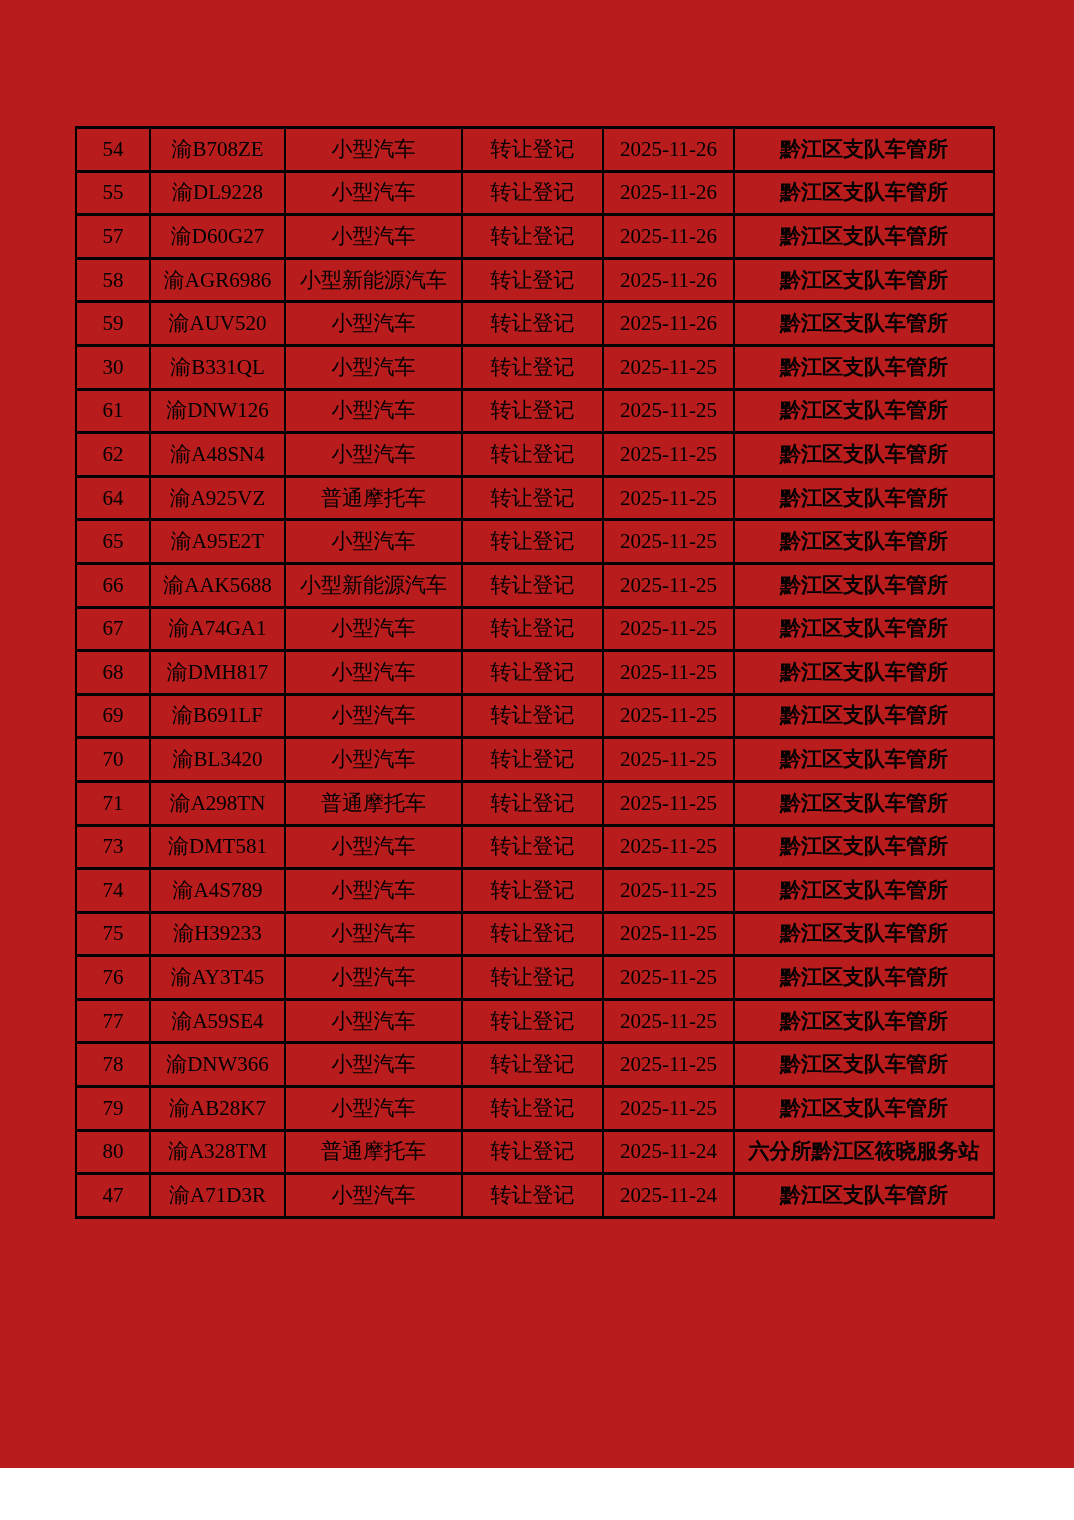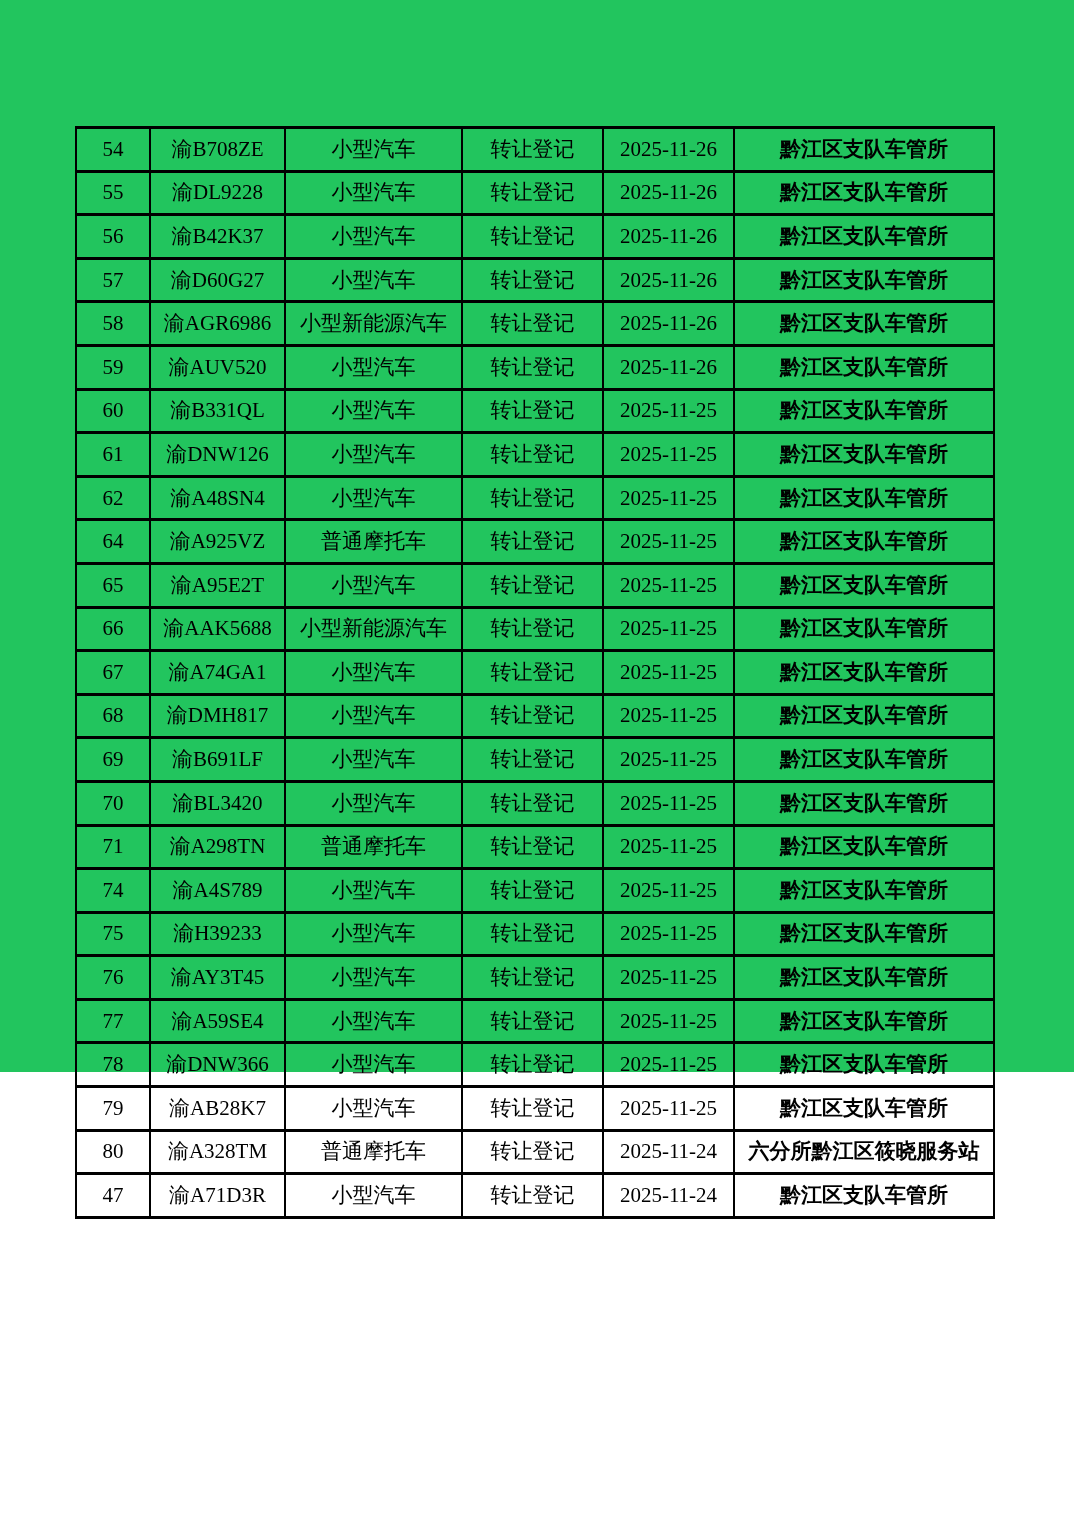--- a/index.html
+++ b/index.html
@@ -12,22 +12,22 @@
     height: 1520px;
     position: relative;
     font-family: "Liberation Serif", "DejaVu Serif", serif;
     color: #000000;
   }
   .page {
     position: absolute;
     left: 0;
     top: 0;
     width: 1074px;
-    height: 1072px;
-    background: #22c55e;
+    height: 1468px;
+    background: #b91c1c;
   }
   table.reg-table {
     position: absolute;
     left: 75px;
     top: 126px;
     width: 918px;
     border-collapse: collapse;
     table-layout: fixed;
   }
   table.reg-table td {
@@ -78,28 +78,20 @@
         </tr>
         <tr>
           <td class="cell-index">55</td>
           <td class="cell-plate">渝DL9228</td>
           <td class="cell-vehicle-type">小型汽车</td>
           <td class="cell-business-type">转让登记</td>
           <td class="cell-date">2025-11-26</td>
           <td class="cell-office">黔江区支队车管所</td>
         </tr>
         <tr>
-          <td class="cell-index">56</td>
-          <td class="cell-plate">渝B42K37</td>
-          <td class="cell-vehicle-type">小型汽车</td>
-          <td class="cell-business-type">转让登记</td>
-          <td class="cell-date">2025-11-26</td>
-          <td class="cell-office">黔江区支队车管所</td>
-        </tr>
-        <tr>
           <td class="cell-index">57</td>
           <td class="cell-plate">渝D60G27</td>
           <td class="cell-vehicle-type">小型汽车</td>
           <td class="cell-business-type">转让登记</td>
           <td class="cell-date">2025-11-26</td>
           <td class="cell-office">黔江区支队车管所</td>
         </tr>
         <tr>
           <td class="cell-index">58</td>
           <td class="cell-plate">渝AGR6986</td>
@@ -110,21 +102,21 @@
         </tr>
         <tr>
           <td class="cell-index">59</td>
           <td class="cell-plate">渝AUV520</td>
           <td class="cell-vehicle-type">小型汽车</td>
           <td class="cell-business-type">转让登记</td>
           <td class="cell-date">2025-11-26</td>
           <td class="cell-office">黔江区支队车管所</td>
         </tr>
         <tr>
-          <td class="cell-index">60</td>
+          <td class="cell-index">30</td>
           <td class="cell-plate">渝B331QL</td>
           <td class="cell-vehicle-type">小型汽车</td>
           <td class="cell-business-type">转让登记</td>
           <td class="cell-date">2025-11-25</td>
           <td class="cell-office">黔江区支队车管所</td>
         </tr>
         <tr>
           <td class="cell-index">61</td>
           <td class="cell-plate">渝DNW126</td>
           <td class="cell-vehicle-type">小型汽车</td>
@@ -193,20 +185,28 @@
           <td class="cell-plate">渝BL3420</td>
           <td class="cell-vehicle-type">小型汽车</td>
           <td class="cell-business-type">转让登记</td>
           <td class="cell-date">2025-11-25</td>
           <td class="cell-office">黔江区支队车管所</td>
         </tr>
         <tr>
           <td class="cell-index">71</td>
           <td class="cell-plate">渝A298TN</td>
           <td class="cell-vehicle-type">普通摩托车</td>
+          <td class="cell-business-type">转让登记</td>
+          <td class="cell-date">2025-11-25</td>
+          <td class="cell-office">黔江区支队车管所</td>
+        </tr>
+        <tr>
+          <td class="cell-index">73</td>
+          <td class="cell-plate">渝DMT581</td>
+          <td class="cell-vehicle-type">小型汽车</td>
           <td class="cell-business-type">转让登记</td>
           <td class="cell-date">2025-11-25</td>
           <td class="cell-office">黔江区支队车管所</td>
         </tr>
         <tr>
           <td class="cell-index">74</td>
           <td class="cell-plate">渝A4S789</td>
           <td class="cell-vehicle-type">小型汽车</td>
           <td class="cell-business-type">转让登记</td>
           <td class="cell-date">2025-11-25</td>

